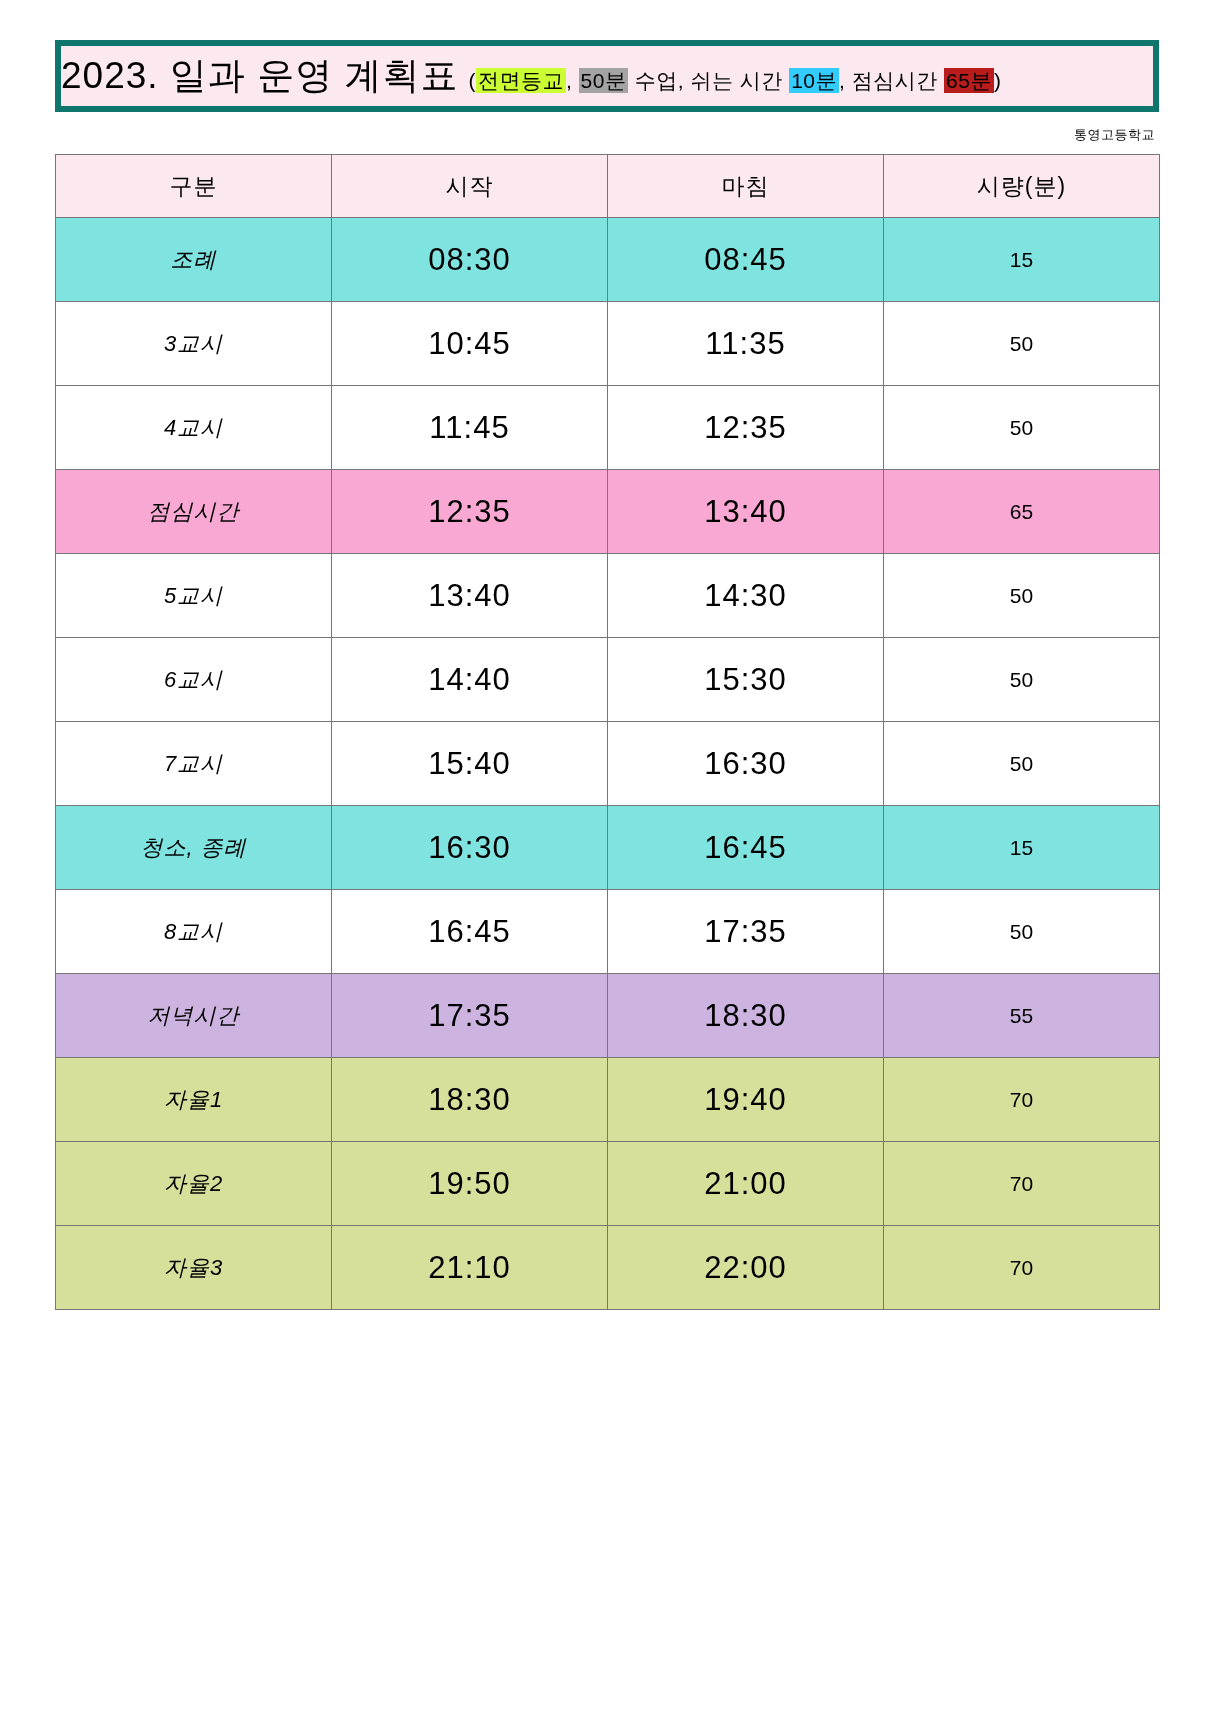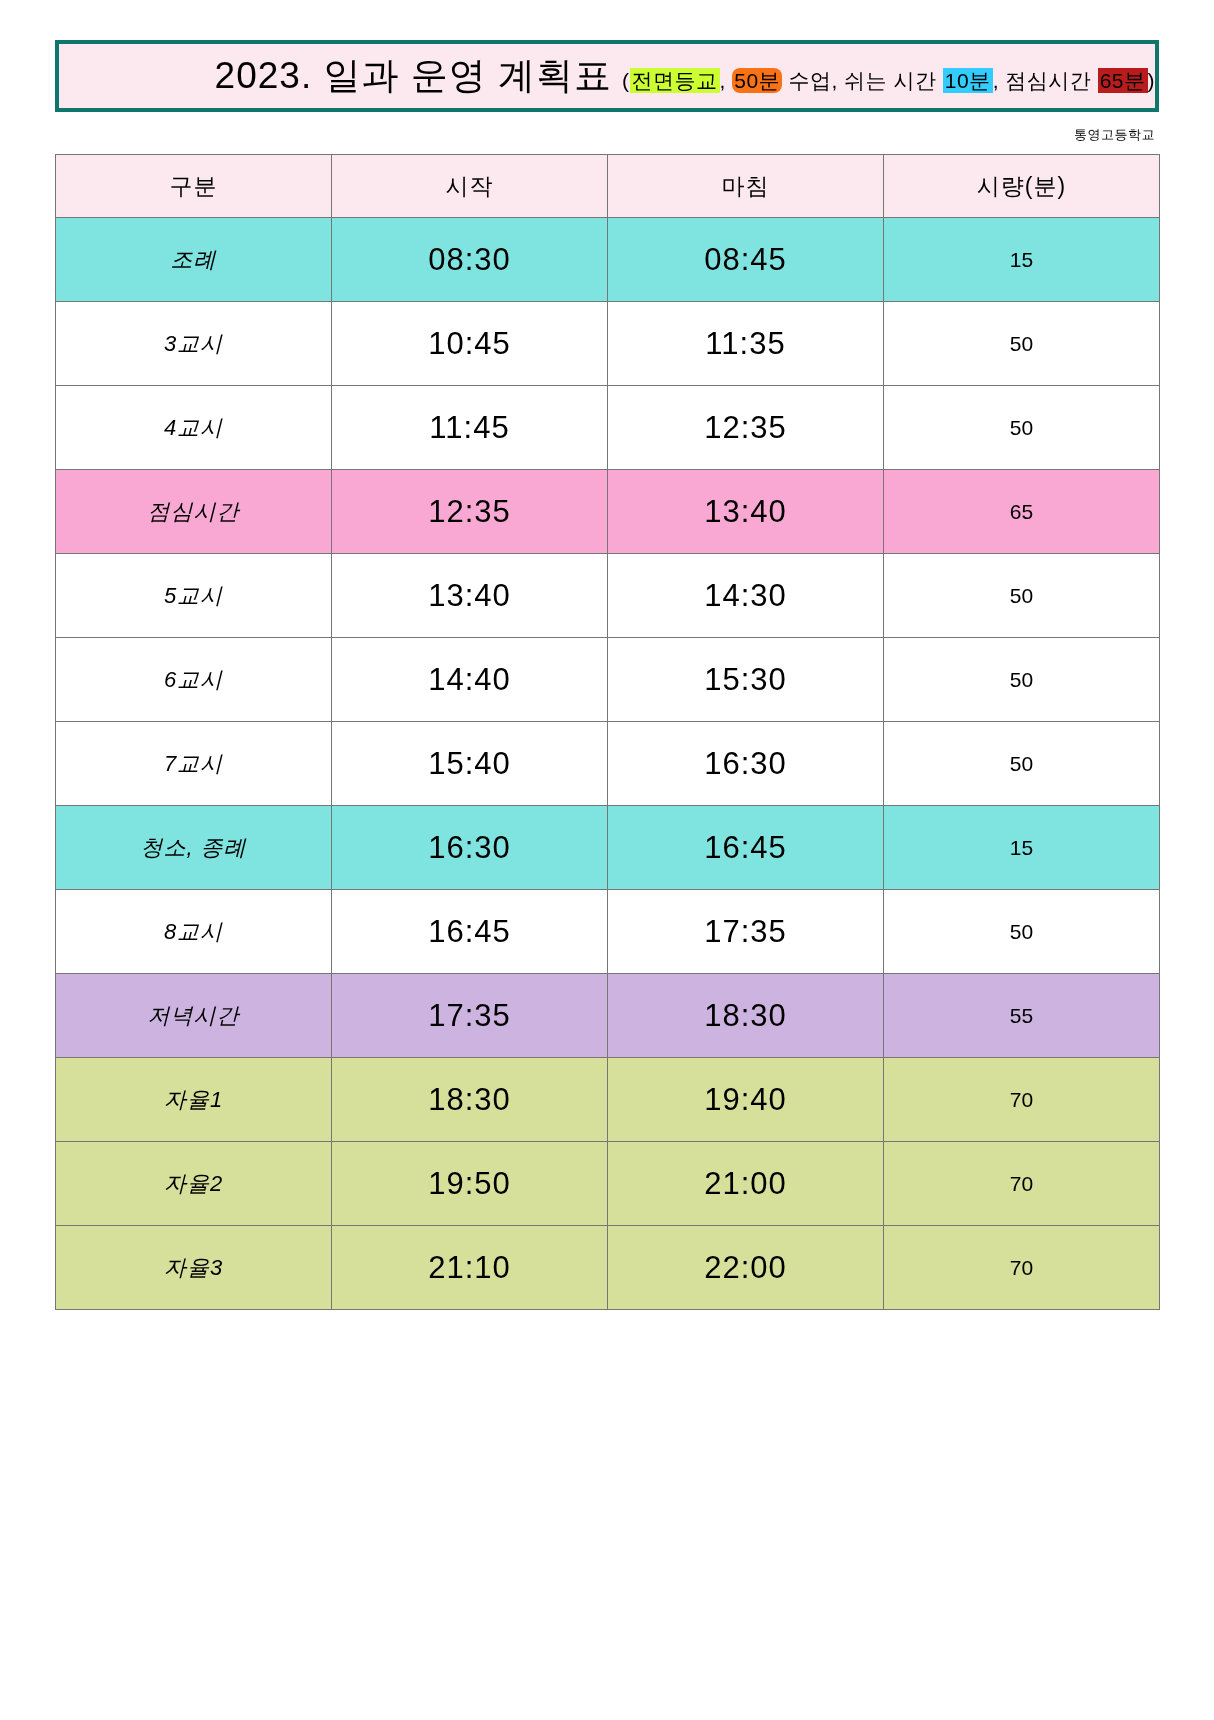--- a/index.html
+++ b/index.html
@@ -18,25 +18,25 @@
     position: relative;
     width: 1214px;
     height: 1720px;
     box-sizing: border-box;
     padding: 40px 55px 0 55px;
   }
 
   
   .title-bar {
     background: #fce9ef;
-    border: 4px solid #0f766e;
+    border: 6px solid #0f766e;
     height: 72px;
     display: flex;
     align-items: center;
-    justify-content: flex-end;
+    justify-content: flex-start;
     box-sizing: border-box;
     margin-bottom: 14px;
   }
   .title-line {
     display: flex;
     align-items: baseline;
     white-space: nowrap;
   }
   .title-main {
     font-size: 37px;
@@ -45,21 +45,21 @@
   }
   .title-sub {
     font-size: 21px;
     margin-left: 10px;
     letter-spacing: 0.5px;
   }
   .hl {
     padding: 1px 2px;
   }
   .hl-green  { background: #ccff33; }
-  .hl-pink   { background: #f97316; border-radius: 8px; }
+  .hl-pink   { background: #a3a3a3; }
   .hl-cyan   { background: #33ccff; }
   .hl-purple { background: #b91c1c; }
 
   
   .school {
     text-align: right;
     font-size: 13px;
     padding-right: 4px;
     margin-bottom: 10px;
     letter-spacing: 0.5px;

